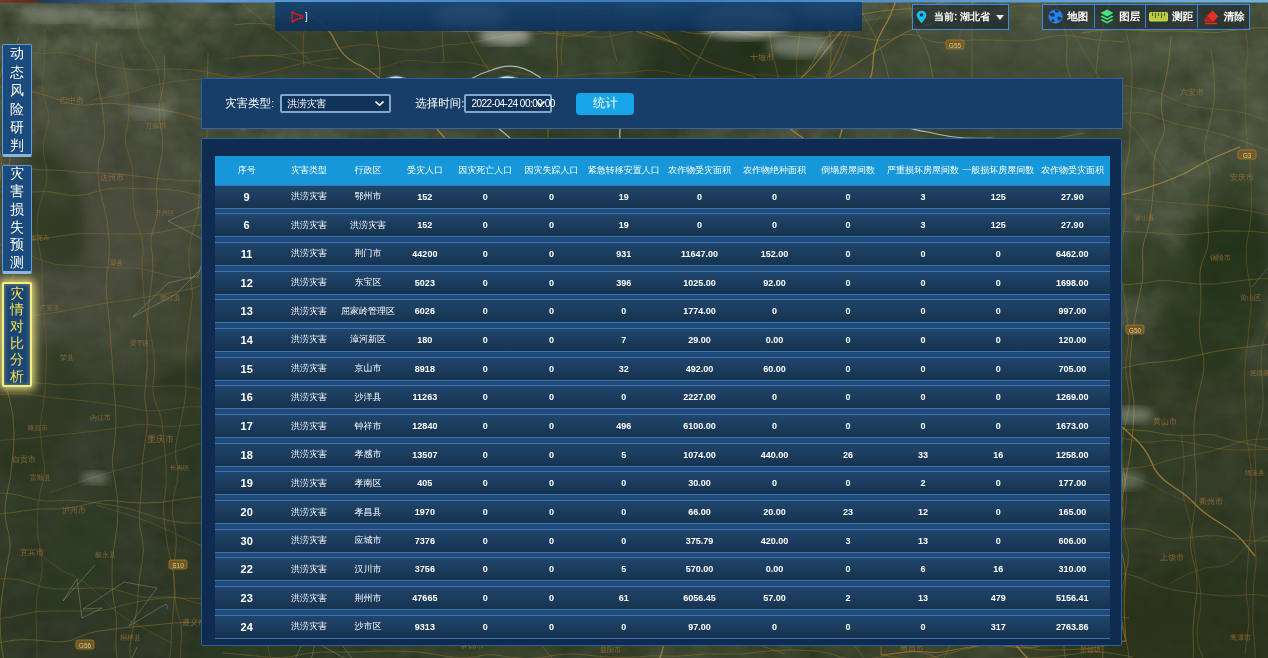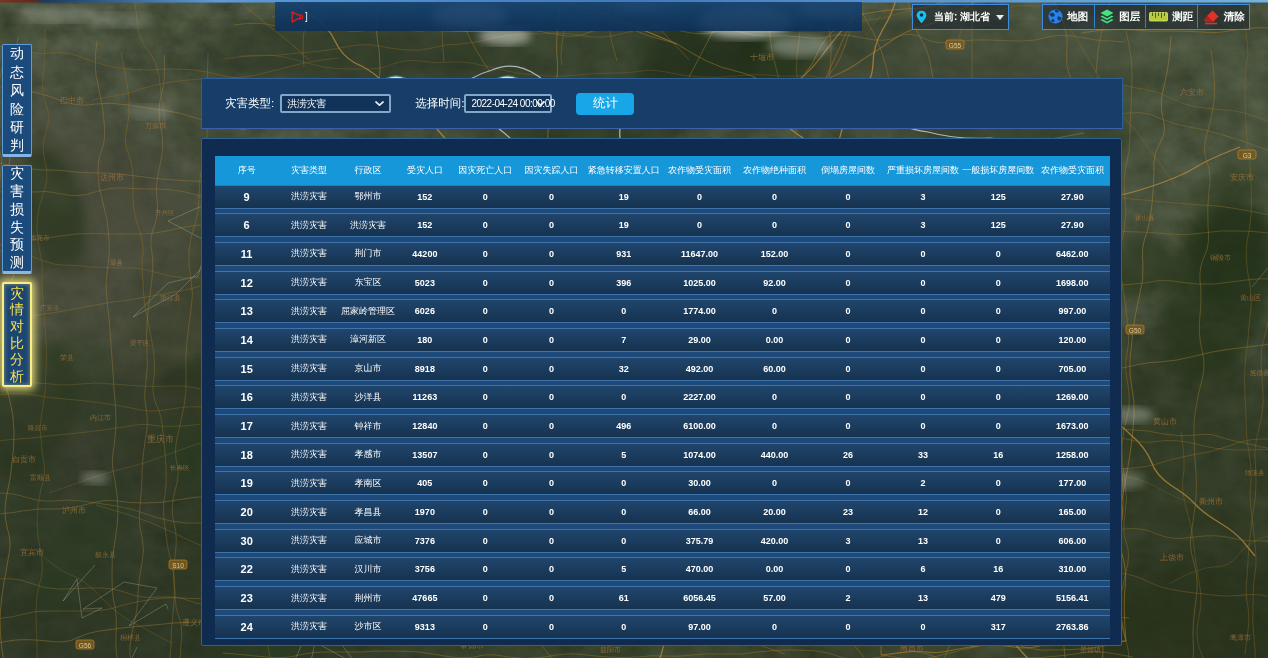--- a/index.html
+++ b/index.html
@@ -685,21 +685,21 @@
         <div class="c num" style="width:74.7px">606.00</div>
       </div>
 <div class="trow">
         <div class="c sn" style="width:63.3px">22</div>
         <div class="c zh" style="width:61.6px">洪涝灾害</div>
         <div class="c zh" style="width:56.2px">汉川市</div>
         <div class="c num" style="width:57.6px">3756</div>
         <div class="c num" style="width:63.1px">0</div>
         <div class="c num" style="width:69.7px">0</div>
         <div class="c num" style="width:74.5px">5</div>
-        <div class="c num" style="width:77px">470.00</div>
+        <div class="c num" style="width:77px">570.00</div>
         <div class="c num" style="width:73.3px">0.00</div>
         <div class="c num" style="width:73.3px">0</div>
         <div class="c num" style="width:77.1px">6</div>
         <div class="c num" style="width:73.4px">16</div>
         <div class="c num" style="width:74.7px">310.00</div>
       </div>
 <div class="trow">
         <div class="c sn" style="width:63.3px">23</div>
         <div class="c zh" style="width:61.6px">洪涝灾害</div>
         <div class="c zh" style="width:56.2px">荆州市</div>

